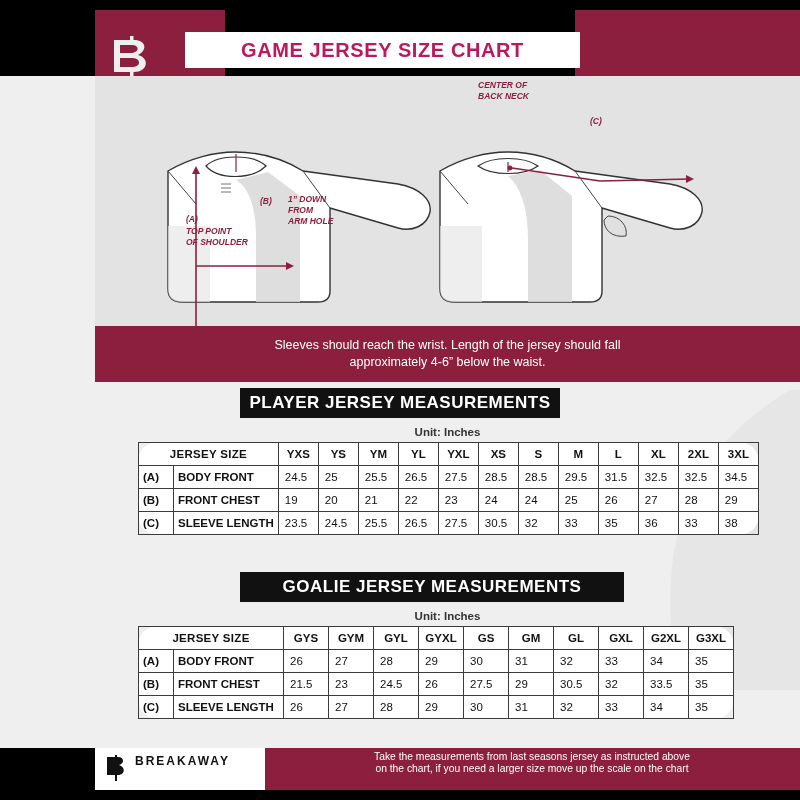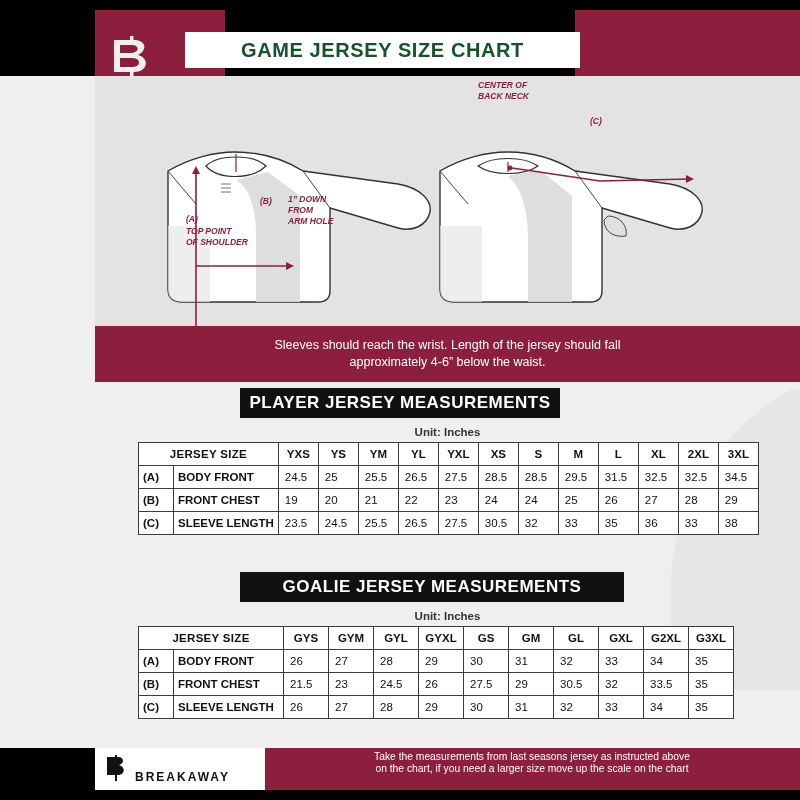--- a/index.html
+++ b/index.html
@@ -5,52 +5,52 @@
   html,body{margin:0;padding:0;background:#000;}
   body{width:800px;height:800px;overflow:hidden;font-family:"Liberation Sans",sans-serif;}
   .page{position:relative;width:800px;height:800px;background:#000;}
   .sheet{position:absolute;left:0;top:10px;width:800px;height:780px;background:#efefef;overflow:hidden;}
 
   
   .topband{position:absolute;left:0;top:0;width:800px;height:66px;background:#000;}
   .topband .maroon-left{position:absolute;left:95px;top:0;width:130px;height:66px;background:#8c1f3d;}
   .topband .maroon-right{position:absolute;left:575px;top:0;width:225px;height:66px;background:#8c1f3d;}
   .title-plate{position:absolute;left:185px;top:22px;width:395px;height:36px;background:#fff;display:flex;align-items:center;justify-content:center;}
-  .title-plate span{font-weight:bold;font-size:20px;letter-spacing:.6px;color:#14532d;font-family:"Liberation Sans",sans-serif;}
+  .title-plate span{font-weight:bold;font-size:20px;letter-spacing:.6px;color:#be185d;font-family:"Liberation Sans",sans-serif;}
 
   .logo{position:absolute;left:104px;top:24px;width:60px;height:52px;}
 
   
   .illus{position:absolute;left:0;top:66px;width:800px;height:250px;background:#efefef;}
   .greyblock{position:absolute;left:95px;top:0;width:705px;height:250px;background:#e3e3e3;}
 
   
   .notband{position:absolute;left:95px;top:316px;width:705px;height:56px;background:#8c1f3d;color:#fff;
           display:flex;flex-direction:column;align-items:center;justify-content:center;text-align:center;}
   .notband div{font-size:12.5px;line-height:17px;}
 
   
   .sectitle{position:absolute;height:30px;background:#111;color:#fff;display:flex;align-items:center;justify-content:center;}
   .sectitle span{font-weight:bold;font-size:17px;letter-spacing:.5px;}
   .unit{position:absolute;width:705px;text-align:center;font-size:11.5px;color:#333;font-weight:bold;}
 
   
-  table{border-collapse:collapse;position:absolute;background:#fff;}
+  table{border-collapse:collapse;position:absolute;background:#fff;border-radius:20px;}
   td{border:1px solid #3b3b3b;font-size:11.5px;color:#111;height:22px;padding:0 4px;text-align:center;}
   td.rowlab{text-align:left;font-weight:bold;white-space:nowrap;padding-left:4px;}
   td.hdrlab{font-weight:bold;text-align:center;font-size:11.5px;letter-spacing:.3px;}
   td.hdr{font-weight:bold;font-size:11.5px;}
   td.val{text-align:left;padding-left:6px;}
 
   
   .footer{position:absolute;left:0;top:738px;width:800px;height:42px;background:#000;}
   .footer .white{position:absolute;left:95px;top:0;width:170px;height:42px;background:#fff;}
   .footer .maroon{position:absolute;left:265px;top:0;width:535px;height:42px;background:#8c1f3d;}
   .footer .ftxt{position:absolute;left:272px;top:3px;width:520px;color:#fff;font-size:10.3px;line-height:12.4px;text-align:center;}
-  .brandwrap{position:absolute;left:103px;top:6px;display:flex;align-items:flex-end;gap:6px;}
+  .brandwrap{position:absolute;left:103px;top:6px;display:flex;align-items:flex-start;gap:6px;}
   .brandwrap .bname{font-size:12px;letter-spacing:2px;color:#111;font-weight:bold;}
 
   
   .swoosh{position:absolute;right:0;top:380px;width:260px;height:300px;overflow:hidden;pointer-events:none;}
   .lbl{position:absolute;font-size:8.5px;font-weight:bold;color:#8c1f3d;line-height:11px;font-style:italic;}
 </style>
 </head>
 <body>
 
 <div class="page">

